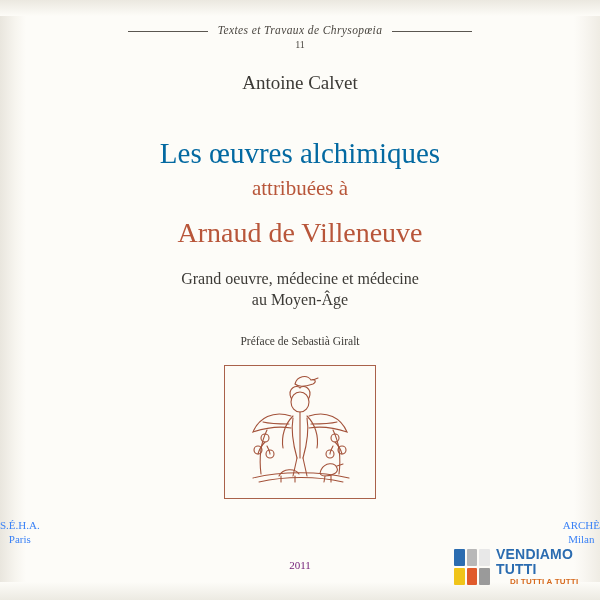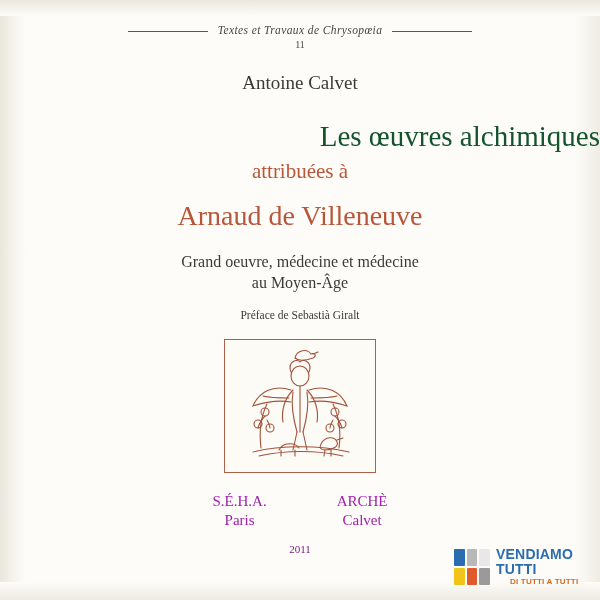--- a/index.html
+++ b/index.html
@@ -84,26 +84,25 @@
   .rule.right { right: 128px; width: 80px; }
 
   .author {
     margin-top: 22px;
     font-size: 19px;
     color: #3c3a36;
     font-family: "Liberation Serif", serif;
   }
 
   .title-main {
-    margin-top: 26px;
+    margin-top: 43px;
     font-size: 29px;
-    color: #14532d;
+    color: #0369a1;
     line-height: 1.15;
     font-family: "Liberation Serif", serif;
-    text-align: right;
   }
   .title-sub {
     margin-top: 6px;
     font-size: 21px;
     color: #b8563a;
     font-family: "Liberation Serif", serif;
   }
   .title-name {
     margin-top: 16px;
     font-size: 28px;
@@ -112,21 +111,21 @@
   }
 
   .subtitle {
     margin-top: 20px;
     font-size: 16px;
     color: #3c3a36;
     line-height: 1.3;
   }
 
   .preface {
-    margin-top: 15px;
+    margin-top: 24px;
     font-size: 11.5px;
     color: #3c3a36;
   }
 
   
   .illus-wrap {
     margin-top: 18px;
     display: flex;
     justify-content: center;
   }
@@ -142,24 +141,24 @@
   .cnl {
     margin-top: 18px;
     font-size: 9.5px;
     font-style: italic;
     color: #3c3a36;
   }
 
   .publishers {
     margin-top: 20px;
     display: flex;
-    justify-content: center;
+    justify-content: space-between;
     gap: 70px;
-    font-size: 15px;
-    color: #a21caf;
+    font-size: 11px;
+    color: #3b82f6;
   }
   .pub-name { font-weight: normal; }
   .pub-city { margin-top: 2px; }
 
   .year {
     margin-top: 14px;
     font-size: 11px;
     color: #701a75;
   }
 
@@ -294,21 +293,21 @@
     </div>
 
 
     <div class="publishers">
       <div>
         <div class="pub-name">S.É.H.A.</div>
         <div class="pub-city">Paris</div>
       </div>
       <div>
         <div class="pub-name">ARCHÈ</div>
-        <div class="pub-city">Calvet</div>
+        <div class="pub-city">Milan</div>
       </div>
     </div>
 
     <div class="year">2011</div>
   </div>
 
   <div class="watermark">
     <div class="wm-bars">
       <i style="background:#2b6cb0"></i>
       <i style="background:#b8b8b8"></i>

